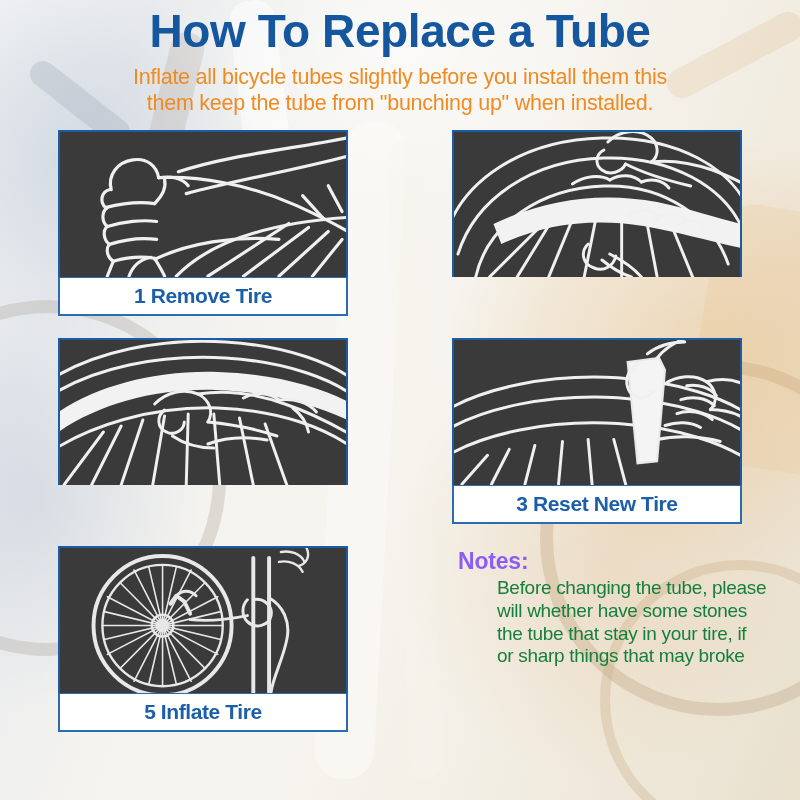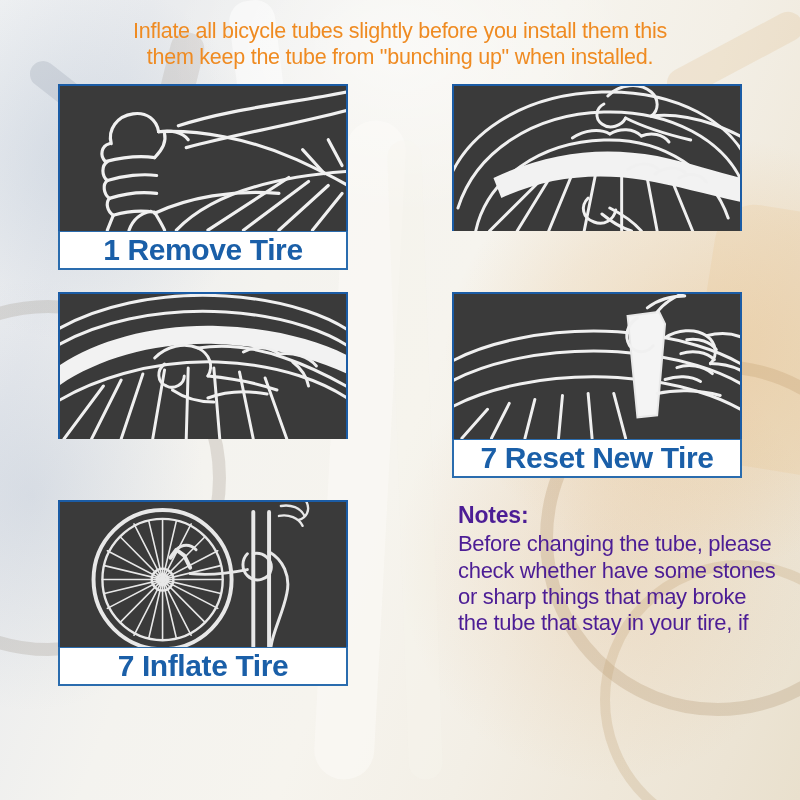--- a/index.html
+++ b/index.html
@@ -129,46 +129,47 @@
   .panel svg { display: block; width: 100%; height: 100%; }
   .caption {
     height: 37px;
     background: #ffffff;
     border: 2px solid #2a6cae;
     border-top: 1px solid #2a6cae;
     display: flex;
     align-items: center;
     justify-content: center;
     color: #1a5fa8;
-    font-size: 30px;
+    font-size: 21px;
     font-weight: bold;
     letter-spacing: -0.4px;
     white-space: nowrap;
   }
 
   
   .notes {
     grid-column: 2;
     grid-row: 3;
     position: relative;
     padding-left: 6px;
     padding-top: 2px;
   }
   .notes-title {
     font-size: 23px;
     font-weight: bold;
-    color: #4c1d95;
+    color: #8b5cf6;
     margin: 0 0 2px 0;
     letter-spacing: -0.2px;
   }
   .notes-body {
-    font-size: 22px;
-    color: #4c1d95;
+    font-size: 19px;
+    color: #15803d;
     line-height: 1.19;
     letter-spacing: -0.3px;
+    margin-left: 39px;
   }
   .notes-body span { display: block; white-space: nowrap; }
 </style>
 </head>
 <body>
 
 <div id="poster">
 
   <div class="bg-layer bg-base"></div>
   <div class="bg-layer">
@@ -179,20 +180,21 @@
     <div class="ghost-bar gb2"></div>
     <div class="ghost-bar gb3"></div>
     <div class="ghost-bar gb4"></div>
     <div class="ghost-bar gb5"></div>
     <div class="ghost-bar gb6"></div>
     <div class="ghost-bar gb7"></div>
   </div>
   <div class="bg-layer bg-wash"></div>
 
   <div class="header">
+    <h1 class="title">How To Replace a Tube</h1>
     <p class="subtitle">
       <span>Inflate all bicycle tubes slightly before you install them this</span>
       <span>them keep the tube from "bunching up" when installed.</span>
     </p>
   </div>
 
   <div class="grid">
 
     <div class="card">
       <div class="panel">
@@ -339,21 +341,21 @@
             <path d="M236 46 C 248 44, 260 48, 266 56"></path>
             <path d="M230 60 C 242 56, 256 58, 264 66"></path>
             <path d="M226 74 C 238 70, 252 72, 262 80"></path>
             <path d="M214 86 C 226 82, 240 82, 250 88"></path>
             <path d="M260 70 C 274 70, 288 74, 300 82"></path>
             <path d="M256 42 C 272 38, 288 40, 300 48"></path>
             <path d="M206 100 C 224 96, 248 96, 270 102"></path>
           </g>
         </svg>
       </div>
-      <div class="caption">7 Reset New Tire</div>
+      <div class="caption">3 Reset New Tire</div>
     </div>
 
     <div class="card">
       <div class="panel">
         <svg viewBox="0 0 290 145" preserveAspectRatio="none" aria-hidden="true">
           <g fill="none" stroke="#e8e8e8" stroke-width="2.4" stroke-linecap="round" stroke-linejoin="round">
 
             <circle cx="104" cy="78" r="70" stroke-width="4"></circle>
             <circle cx="104" cy="78" r="61"></circle>
 
@@ -388,27 +390,27 @@
 
             <path d="M112 56 L 118 48 L 126 54 L 132 66" stroke-width="4"></path>
             <path d="M118 48 C 124 42, 132 42, 138 48" stroke-width="3"></path>
 
             <path d="M216 -10 C 228 -14, 244 -10, 250 0 C 254 8, 250 16, 242 18"></path>
             <path d="M224 4 C 234 2, 244 6, 248 14"></path>
             <path d="M222 14 C 232 12, 242 16, 246 24"></path>
           </g>
         </svg>
       </div>
-      <div class="caption">7 Inflate Tire</div>
+      <div class="caption">5 Inflate Tire</div>
     </div>
 
     <div class="notes">
       <div class="notes-title">Notes:</div>
       <div class="notes-body">
         <span>Before changing the tube, please</span>
-        <span>check whether have some stones</span>
+        <span>will whether have some stones</span>
+        <span>the tube that stay in your tire, if</span>
         <span>or sharp things that may broke</span>
-        <span>the tube that stay in your tire, if</span>
       </div>
     </div>
 
   </div>
 </div>
 
 </body></html>

